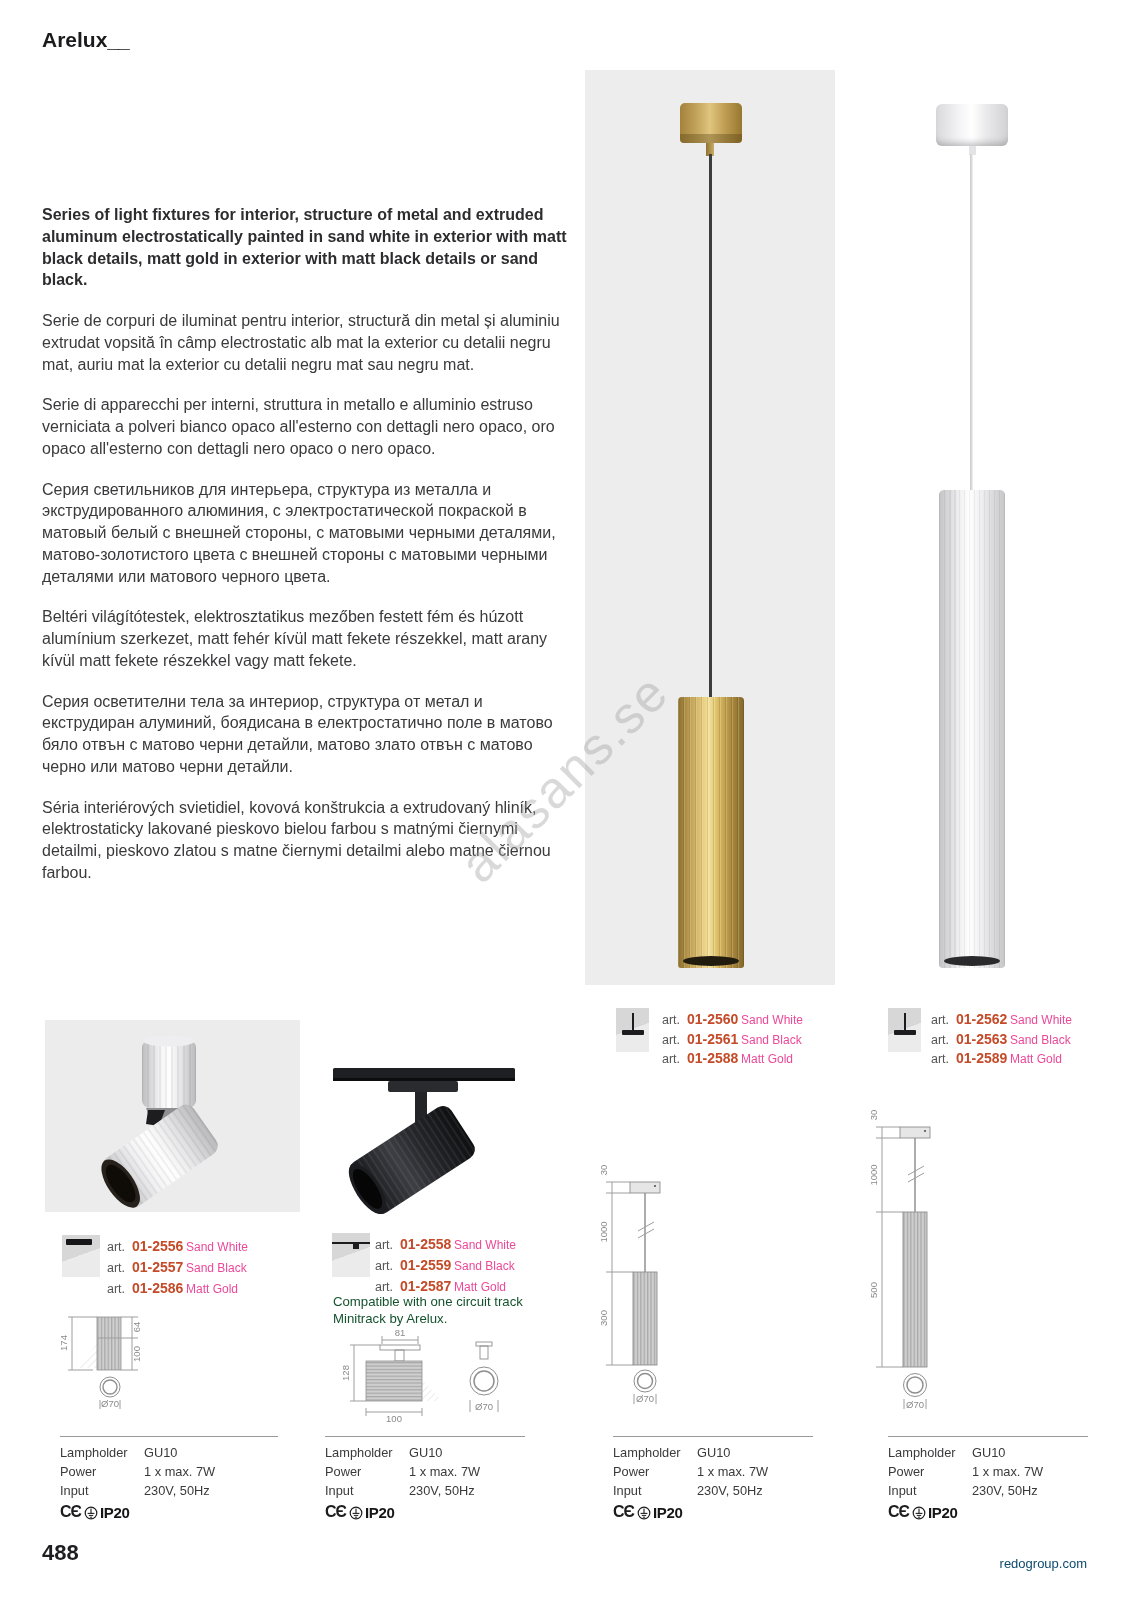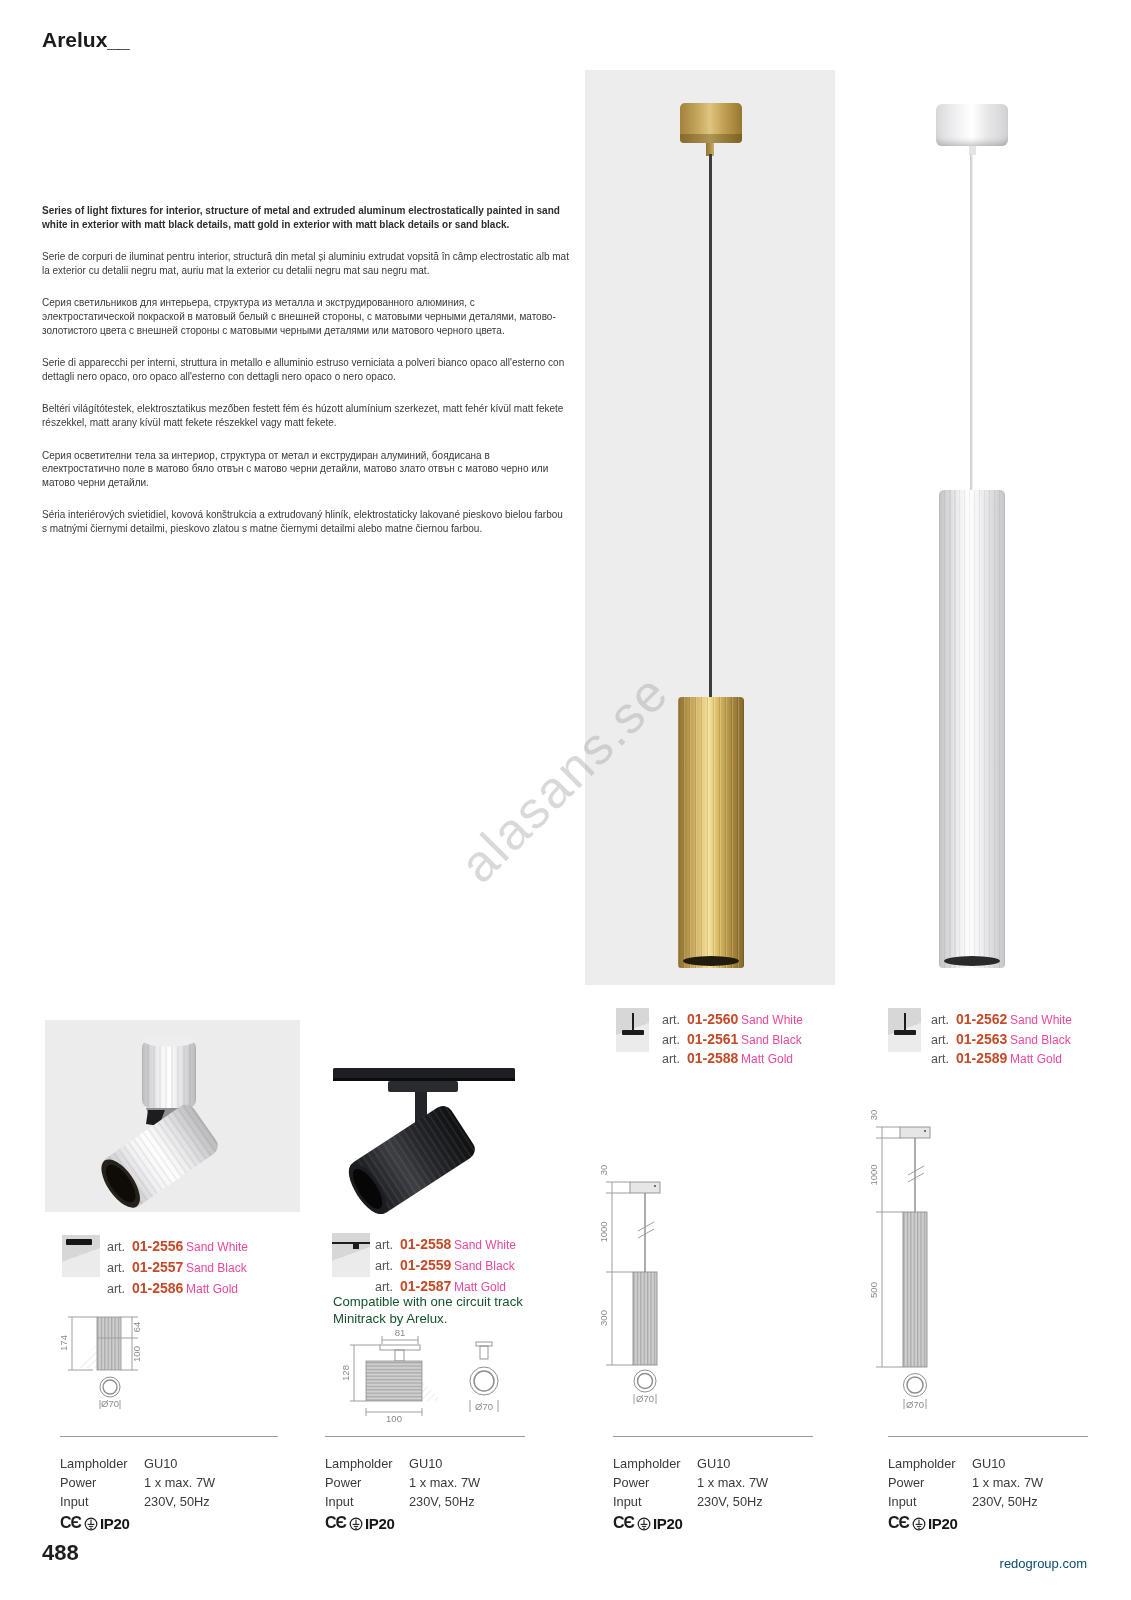--- a/index.html
+++ b/index.html
@@ -6,21 +6,21 @@
   .page{position:relative;width:1131px;height:1600px;background:#ffffff;overflow:hidden;
         font-family:"Liberation Sans","DejaVu Sans",sans-serif;color:#3d3d3f;}
 
   
   .brand{position:absolute;left:42px;top:28px;font-size:21px;font-weight:700;color:#1b1b1d;}
   .brand .suffix{letter-spacing:-1px;font-weight:700;}
   .title{position:absolute;left:40px;top:78px;font-size:68px;font-weight:300;color:#141414;letter-spacing:1px;}
   .title .suffix{letter-spacing:-2px;}
 
   
-  .desc{position:absolute;left:42px;top:204px;width:528px;font-size:10px;line-height:1.36;color:#3a3a3c;}
+  .desc{position:absolute;left:42px;top:204px;width:528px;font-size:16px;line-height:1.36;color:#3a3a3c;}
   .desc p{margin:0 0 19px 0;}
   .desc p.en{font-weight:700;color:#2d2d2f;}
 
   
   .watermark{position:absolute;left:392px;top:748px;width:344px;text-align:center;
              font-size:52px;letter-spacing:2px;color:#9e9e9e;opacity:.38;
              transform:rotate(-45deg);pointer-events:none;}
 
   
   .panel{position:absolute;background:#ededee;}
@@ -64,21 +64,21 @@
   .art-block{position:absolute;}
   .art-row{display:flex;align-items:baseline;line-height:18.5px;white-space:nowrap;}
   .art-row.tall{line-height:20px;}
   .art-label{width:25px;font-size:12.5px;color:#55555","?*/;}
   .art-label{width:25px;font-size:12.5px;color:#555557;}
   .art-code{width:54px;font-size:14px;font-weight:700;color:#c44a28;}
   .art-finish{font-size:12px;color:#ec4899;}
   .note{position:absolute;font-size:13.2px;line-height:17px;color:#14532d;}
 
   
-  .spec{position:absolute;width:200px;border-top:1px solid #9a9a9a;padding-top:17px;font-size:12.8px;color:#3a3a3c;}
+  .spec{position:absolute;width:200px;border-top:1px solid #9a9a9a;padding-top:6px;font-size:12.8px;color:#3a3a3c;}
   .spec .row{display:flex;line-height:19px;}
   .spec .lbl{width:84px;}
   .marks{display:flex;align-items:center;margin-top:3px;}
   .ce{font-size:16px;font-weight:700;letter-spacing:-1px;color:#1d1d1f;}
   .cert{margin:1px 2px 0 3px;display:inline-block;}
   .ip{font-size:15px;font-weight:800;color:#161618;letter-spacing:-0.3px;}
 
   
   .drawing{position:absolute;}
   .dim{font-size:9.5px;fill:#8a8a8a;}
@@ -91,22 +91,22 @@
 </head>
 <body>
 
 <div class="page">
 
   <div class="brand"><span>Arelux</span><span class="suffix">__</span></div>
 
   <div class="desc">
     <p class="en">Series of light fixtures for interior, structure of metal and extruded aluminum electrostatically painted in sand white in exterior with matt black details, matt gold in exterior with matt black details or sand black.</p>
     <p>Serie de corpuri de iluminat pentru interior, structură din metal și aluminiu extrudat vopsită în câmp electrostatic alb mat la exterior cu detalii negru mat, auriu mat la exterior cu detalii negru mat sau negru mat.</p>
+    <p>Serie di apparecchi per interni, struttura in metallo e alluminio estruso verniciata a polveri bianco opaco all'esterno con dettagli nero opaco, oro opaco all'esterno con dettagli nero opaco o nero opaco.</p>
     <p>Серия светильников для интерьера, структура из металла и экструдированного алюминия, с электростатической покраской в матовый белый с внешней стороны, с матовыми черными деталями, матово-золотистого цвета с внешней стороны с матовыми черными деталями или матового черного цвета.</p>
-    <p>Serie di apparecchi per interni, struttura in metallo e alluminio estruso verniciata a polveri bianco opaco all'esterno con dettagli nero opaco, oro opaco all'esterno con dettagli nero opaco o nero opaco.</p>
     <p>Beltéri világítótestek, elektrosztatikus mezőben festett fém és húzott alumínium szerkezet, matt fehér kívül matt fekete részekkel, matt arany kívül matt fekete részekkel vagy matt fekete.</p>
     <p>Серия осветителни тела за интериор, структура от метал и екструдиран алуминий, боядисана в електростатично поле в матово бяло отвън с матово черни детайли, матово злато отвън с матово черно или матово черни детайли.</p>
     <p>Séria interiérových svietidiel, kovová konštrukcia a extrudovaný hliník, elektrostaticky lakované pieskovo bielou farbou s matnými čiernymi detailmi, pieskovo zlatou s matne čiernymi detailmi alebo matne čiernou farbou.</p>
   </div>
 
   <div class="panel pendant-panel">
     <div class="pp canopy-gold">
         <div class="shade"></div>
       </div>
     <div class="pp stem-gold"></div>

